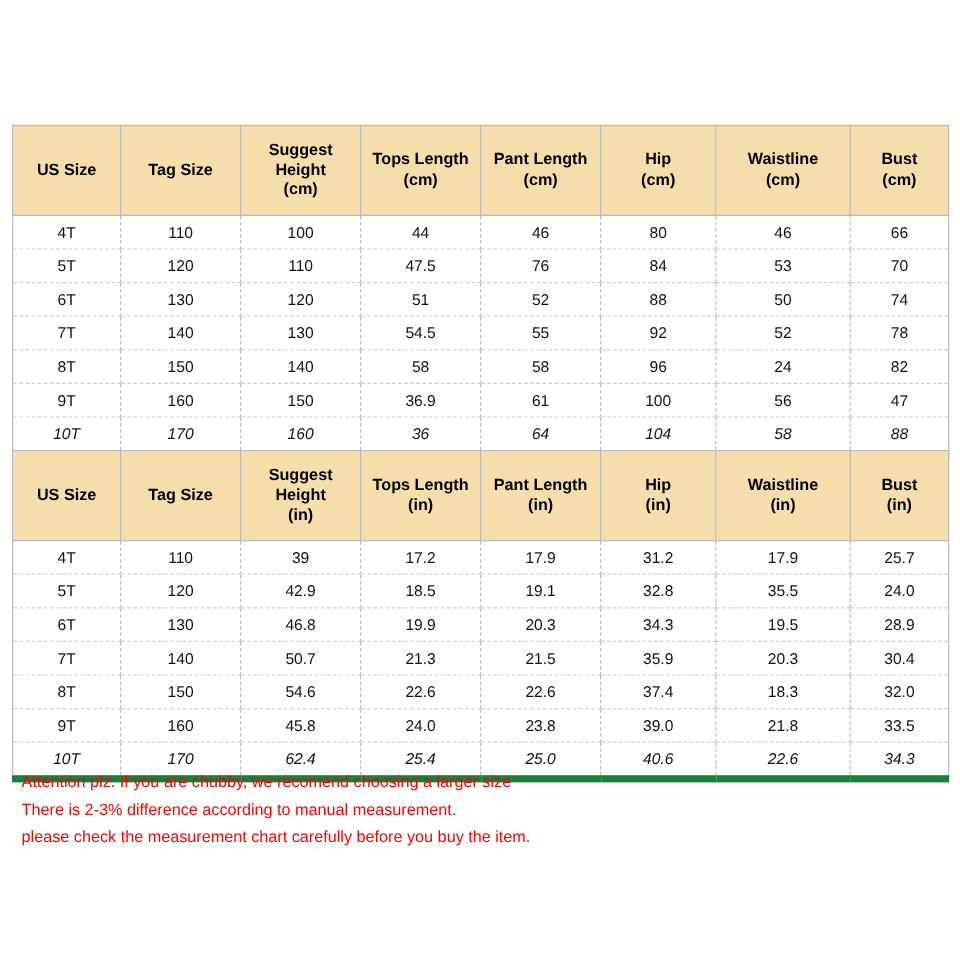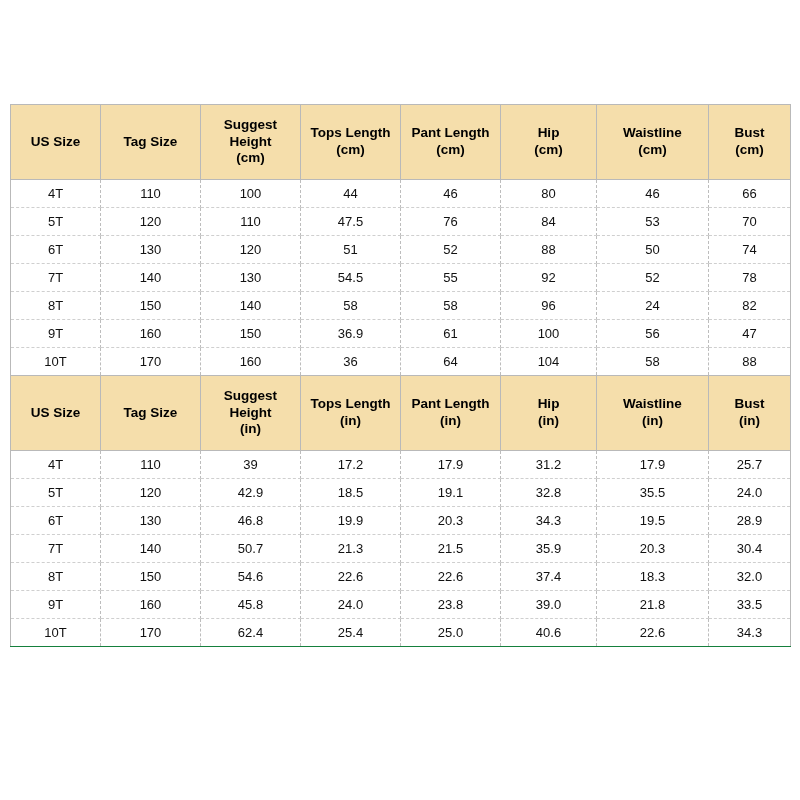--- a/index.html
+++ b/index.html
@@ -62,21 +62,22 @@
     height: 25px;
     padding: 1px 2px;
     border-left: 1px dashed #bdbdbd;
     border-right: 1px dashed #bdbdbd;
     border-top: 1px dashed #cfcfcf;
     border-bottom: 1px dashed #cfcfcf;
     color: #111111;
     background: #ffffff;
   }
   table.size-table tbody tr:last-child td {
-    border-bottom: 1px solid #15803d;
+    border-bottom: 6px solid #15803d;
+    font-style: italic;
   }
   table.size-table td:first-child {
     border-left: 1px solid #b9b9b9;
   }
   table.size-table td:last-child {
     border-right: 1px solid #b9b9b9;
   }
   .hdr-line { display: block; }
 
   .notes {
@@ -330,14 +331,19 @@
           <td>25.4</td>
           <td>25.0</td>
           <td>40.6</td>
           <td>22.6</td>
           <td>34.3</td>
         </tr>
       </tbody>
     </table>
   </div>
 
+  <div class="notes">
+    <span class="note-line">Attention plz: If you are chubby, we recomend choosing a larger size</span>
+    <span class="note-line">There is 2-3% difference according to manual measurement.</span>
+    <span class="note-line">please check the measurement chart carefully before you buy the item.</span>
+  </div>
 
 </div>
 
 </body></html>

